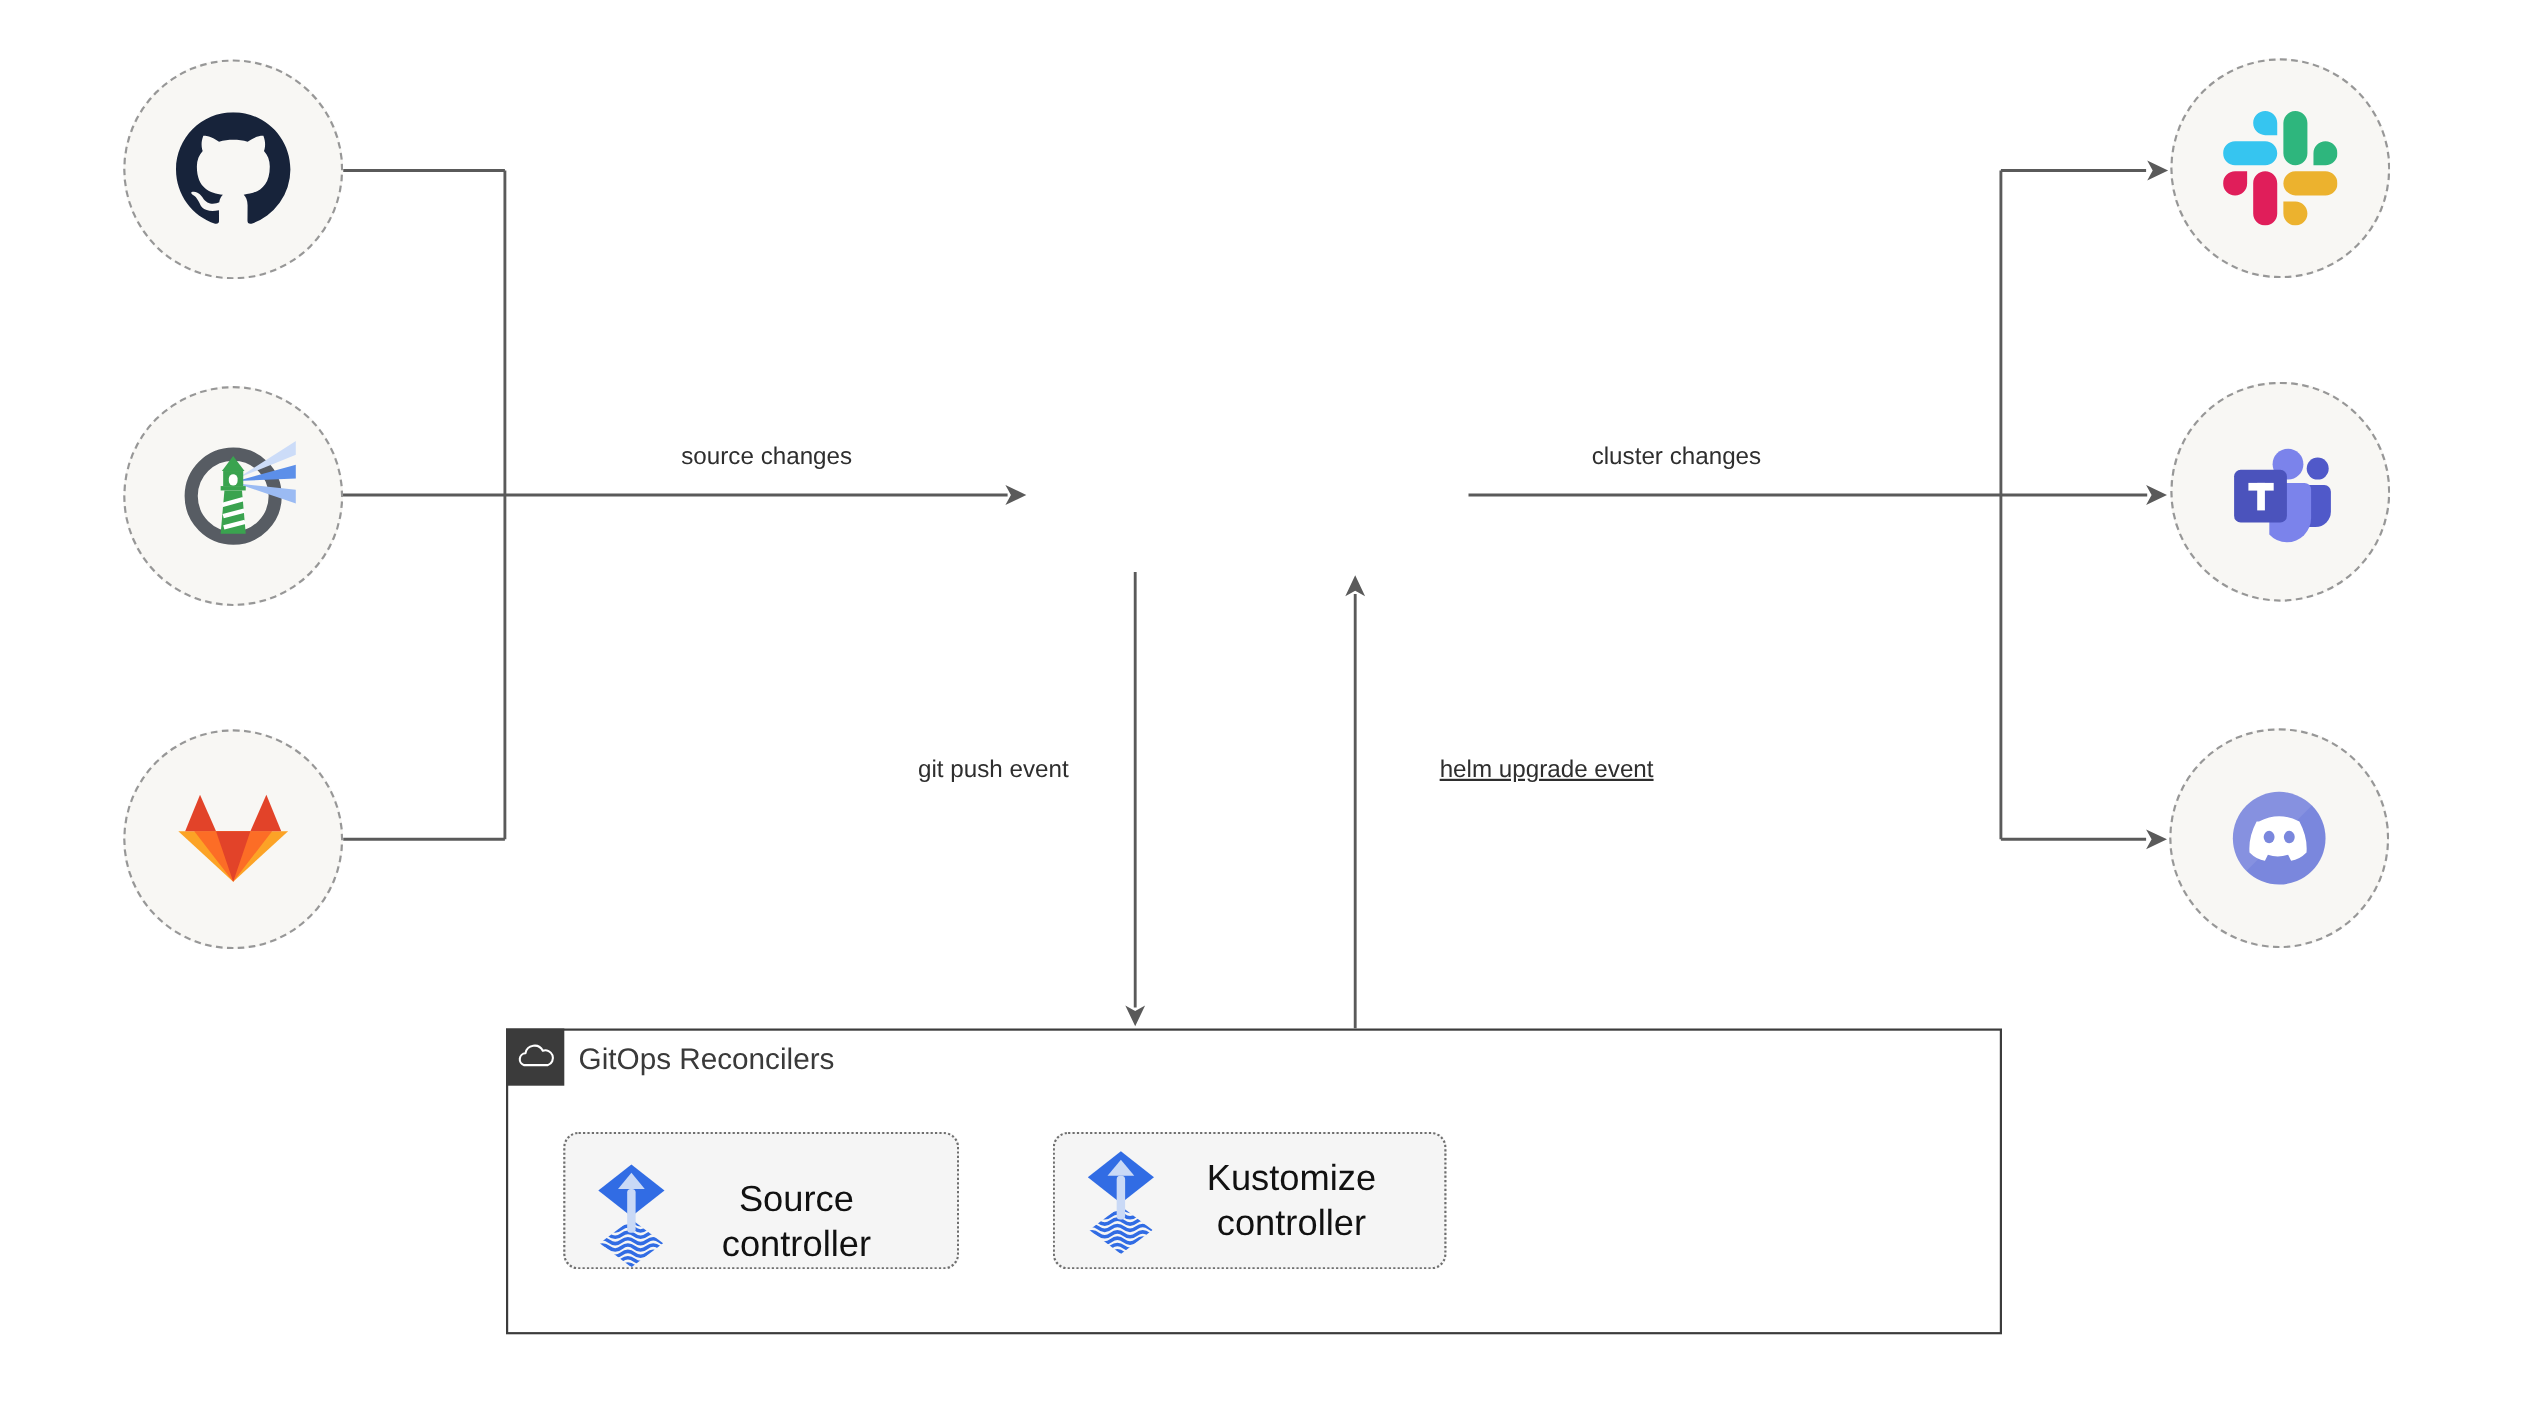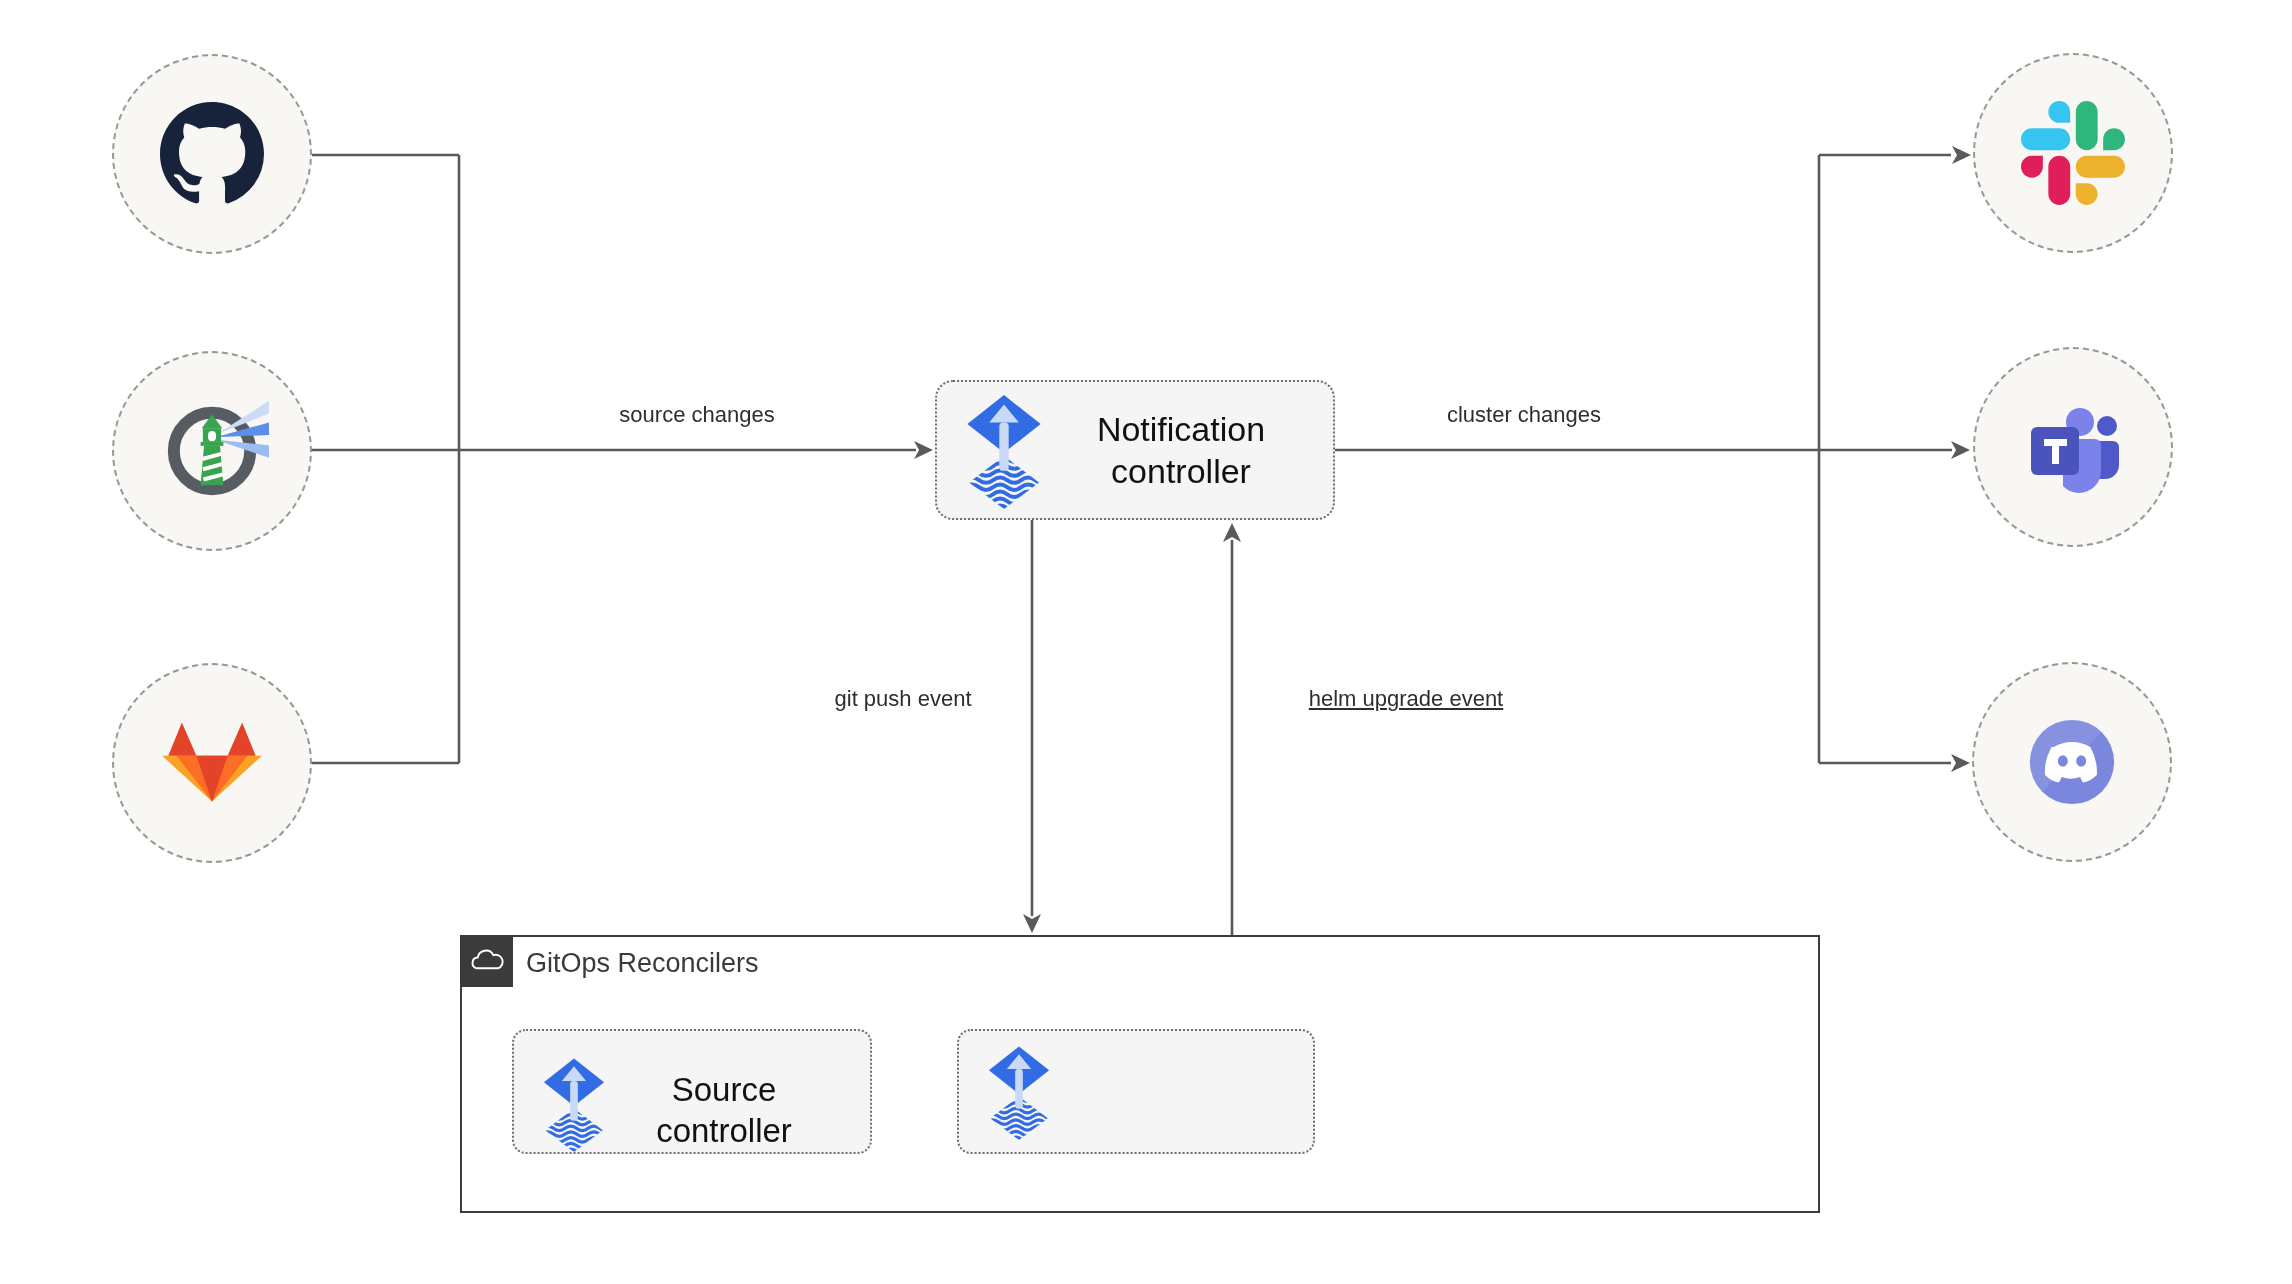--- a/index.html
+++ b/index.html
@@ -126,26 +126,20 @@
   <div class="node-circle" style="left:112px;top:663px;">
     <svg width="104" height="94" viewBox="0 0 100 90">
       <polygon points="2,38 98,38 50,82" fill="#fca326"></polygon>
       <polygon points="16,38 84,38 50,82" fill="#fc6d26"></polygon>
       <polygon points="35,38 65,38 50,82" fill="#e24329"></polygon>
       <polygon points="21,6 35,38 8,38" fill="#e24329"></polygon>
       <polygon points="79,6 92,38 65,38" fill="#e24329"></polygon>
     </svg>
   </div>
 
-  <div class="ctrl-box" style="left:935px;top:380px;width:400px;height:140px;">
-    <svg class="flux" width="78" height="117" viewBox="0 0 100 150">
-      <use href="#flux-logo"></use>
-    </svg>
-    <div class="ctrl-label" style="max-width:240px;">Notification controller</div>
-  </div>
 
   <div class="edge-label" style="left:697px;top:402px;">source changes</div>
   <div class="edge-label" style="left:1524px;top:402px;">cluster changes</div>
   <div class="edge-label" style="left:903px;top:686px;">git push event</div>
   <div class="edge-label" style="left:1406px;top:686px;text-decoration:underline;">helm upgrade event</div>
 
   <div class="node-circle" style="left:1973px;top:53px;">
     <svg width="104" height="104" viewBox="0 0 122.8 122.8">
       <path fill="#e01e5a" d="M25.8 77.6c0 7.1-5.8 12.9-12.9 12.9S0 84.7 0 77.6s5.8-12.9 12.9-12.9h12.9v12.9zm6.5 0c0-7.1 5.8-12.9 12.9-12.9s12.9 5.8 12.9 12.9v32.3c0 7.1-5.8 12.9-12.9 12.9s-12.9-5.8-12.9-12.9V77.6z"></path>
       <path fill="#36c5f0" d="M45.2 25.8c-7.1 0-12.9-5.8-12.9-12.9S38.1 0 45.2 0s12.9 5.8 12.9 12.9v12.9H45.2zm0 6.5c7.1 0 12.9 5.8 12.9 12.9s-5.8 12.9-12.9 12.9H12.9C5.8 58.1 0 52.3 0 45.2s5.8-12.9 12.9-12.9h32.3z"></path>
@@ -190,17 +184,18 @@
       <svg class="flux" width="64" height="96" viewBox="0 0 100 150">
         <use href="#flux-logo"></use>
       </svg>
       <div class="ctrl-label" style="max-width:200px;">Source controller</div>
     </div>
 
     <div class="ctrl-box recon-box" style="left:495px;width:358px;">
       <svg class="flux" width="64" height="96" viewBox="0 0 100 150">
         <use href="#flux-logo"></use>
       </svg>
+      <div class="ctrl-label" style="max-width:210px;">Kustomize controller</div>
     </div>
 
   </div>
 
 </div>
 
 </body></html>

